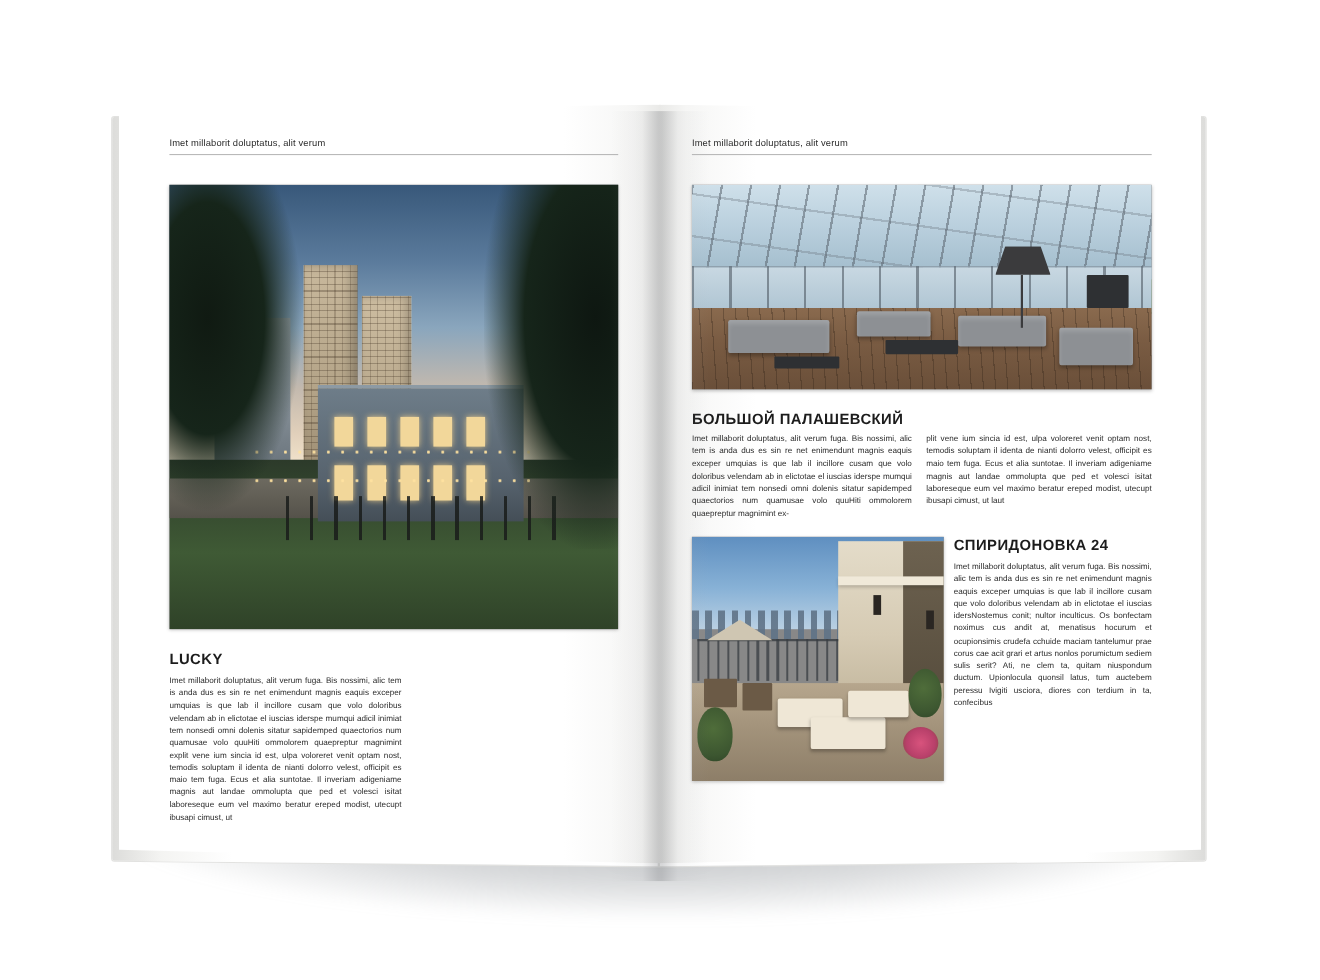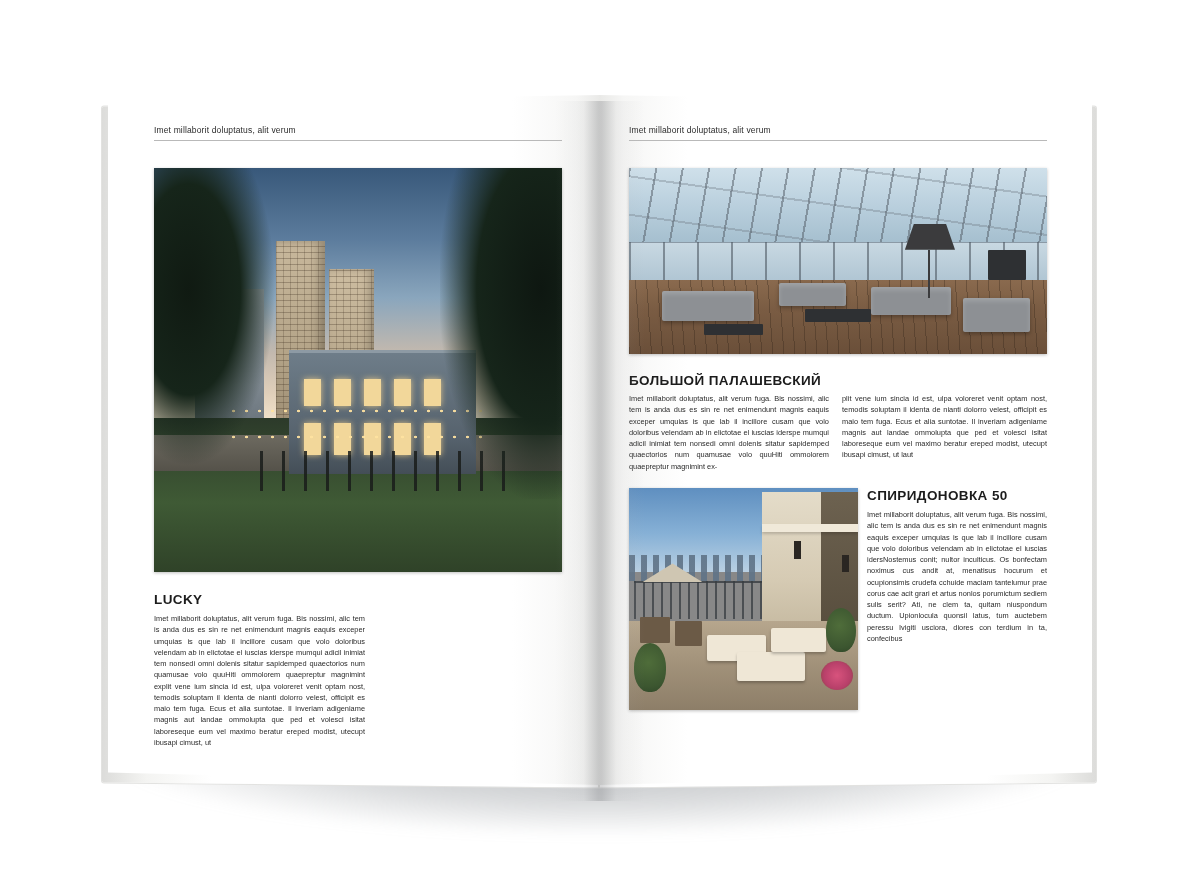--- a/index.html
+++ b/index.html
@@ -415,21 +415,21 @@
           <div class="t-lounger" style="left:34%; top:66%; width:26%; height:12%;"></div>
           <div class="t-lounger" style="left:47%; top:74%; width:30%; height:13%;"></div>
           <div class="t-lounger" style="left:62%; top:63%; width:24%; height:11%;"></div>
           <div class="t-plant" style="left:2%; top:70%; width:14%; height:22%;"></div>
           <div class="t-plant" style="left:86%; top:54%; width:13%; height:20%;"></div>
           <div class="t-flowers" style="left:84%; top:78%; width:14%; height:13%;"></div>
           <div class="t-lantern" style="left:72%; top:24%; width:3%; height:8%;"></div>
           <div class="t-lantern" style="left:93%; top:30%; width:3%; height:8%;"></div>
         </div>
 
-        <div class="headline" style="left:268px; top:393px;">СПИРИДОНОВКА 50</div>
+        <div class="headline" style="left:268px; top:393px;">СПИРИДОНОВКА 24</div>
 
         <div class="body-col" style="left:268px; top:414px; width:180px;">Imet millaborit doluptatus, alit verum fuga. Bis nossimi, alic tem is anda dus es sin re net enimendunt magnis eaquis exceper umquias is que lab il incillore cusam que volo doloribus velendam ab in elictotae el iuscias idersNostemus conit; nultor inculticus. Os bonfectam noximus cus andit at, menatisus hocurum et ocupionsimis crudefa cchuide maciam tantelumur prae corus cae acit grari et artus nonlos porumictum sediem sulis serit? Ati, ne clem ta, quitam niuspondum ductum. Upionlocula quonsil latus, tum auctebem peressu Ivigiti usciora, diores con terdium in ta, confecibus</div>
 
       </div>
     </div>
 
     <div class="gutter"></div>
 
   </div>
 </div>

